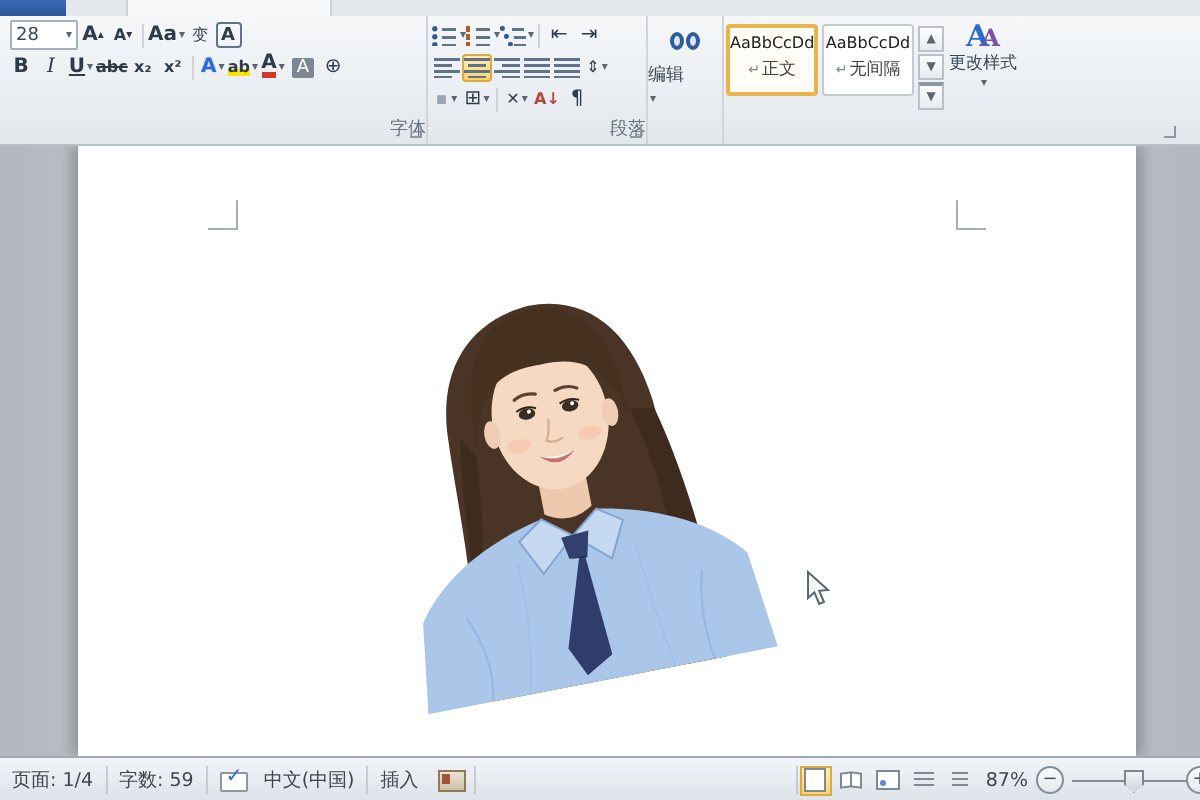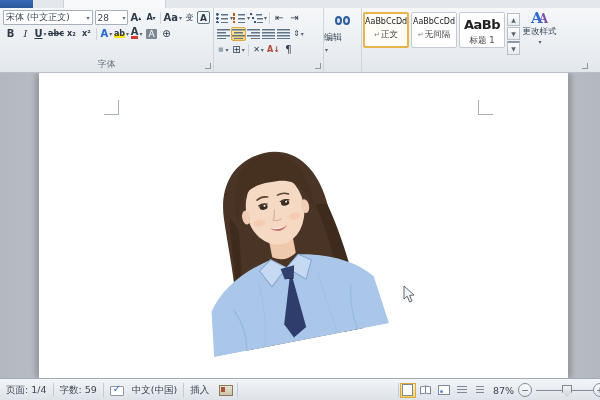--- a/index.html
+++ b/index.html
@@ -12,21 +12,21 @@
   .tabstrip{position:absolute;top:0;left:0;width:600px;height:8px;background:#e4e8ec}
   .filetab{position:absolute;left:0;top:0;width:33px;height:8px;background:linear-gradient(#3a6ab8,#2b579a)}
   .hometab{position:absolute;left:63px;top:0;width:101px;height:8px;background:#f7f9fa;
            border-left:1px solid #ccd3da;border-right:1px solid #ccd3da}
 
   
   .ribbon{position:absolute;top:8px;left:0;width:600px;height:64px;
           background:linear-gradient(#f5f7f9,#e9edf1 70%,#e2e7ec);
           border-bottom:1px solid #b9bfc7;display:flex}
   .grp{position:relative;height:100%;border-right:1px solid #cfd5db;box-sizing:border-box}
-  .glabel{position:absolute;bottom:1px;left:0;right:0;text-align:center;
+  .glabel{position:absolute;bottom:1px;left:0;right:0;text-align:right;
           font-size:9px;color:#68727e}
   .launcher{position:absolute;right:2px;bottom:3px;width:5px;height:5px;
             border-right:1px solid #8d98a3;border-bottom:1px solid #8d98a3}
   .row{display:flex;align-items:center;padding:0 3px;height:15px}
   .r1{margin-top:2px}.r2{margin-top:1px}.r3{margin-top:1px}
   .sep{width:1px;height:12px;background:#cdd3d9;margin:0 2px;flex:none}
 
   .combo{background:#fff;border:1px solid #a7b1bb;height:13px;display:flex;align-items:center;
          padding:0 2px;font-size:9px;white-space:nowrap;overflow:hidden;border-radius:1px}
   .combo .txt{overflow:hidden;white-space:nowrap;flex:1}
@@ -158,24 +158,20 @@
 
   <div class="tabstrip">
     <div class="filetab"></div>
     <div class="hometab"></div>
   </div>
 
   <div class="ribbon">
 
     <div class="grp" style="width:214px">
       <div class="row r1">
-        <div class="combo" style="width:84px">
-          <span class="txt">宋体 (中文正文)</span>
-          <span class="dd">▾</span>
-        </div>
         <div class="combo" style="width:28px;margin-left:2px">
           <span class="txt">28</span>
           <span class="dd">▾</span>
         </div>
         <span class="sbt bold">
             <span>A</span>
             <span style="font-size:6px;vertical-align:super">▴</span>
           </span>
         <span class="sbt bold small">
             <span>A</span>
@@ -272,20 +268,21 @@
         <span class="sep"></span>
         <span class="wdd sbt">
             <span class="small">✕</span>
             <span class="dd">▾</span>
           </span>
         <span class="sbt small">
             <span style="color:#b04a3a;font-weight:bold">A↓</span>
           </span>
         <span class="sbt">¶</span>
       </div>
+      <div class="glabel">段落</div>
       <div class="launcher"></div>
     </div>
 
     <div class="grp" style="width:38px">
       <div style="padding-top:6px">
         <div class="bino">
             <i></i>
             <i></i>
           </div>
         <div style="font-size:9px;margin-top:4px">编辑</div>
@@ -296,24 +293,20 @@
 
     <div class="grp" style="flex:1;border-right:none;overflow:hidden">
       <div style="display:flex">
         <div class="stybox on">
           <div class="stysample">AaBbCcDd</div>
           <div class="styname"><span class="stymark">↵</span><span>正文</span></div>
         </div>
         <div class="stybox">
           <div class="stysample">AaBbCcDd</div>
           <div class="styname"><span class="stymark">↵</span><span>无间隔</span></div>
-        </div>
-        <div class="stybox">
-          <div class="stysample h1">AaBb</div>
-          <div class="styname">标题 1</div>
         </div>
         <div class="styscroll">
           <div class="sb">▲</div>
           <div class="sb">▼</div>
           <div class="sb" style="border-top:2px solid #8d98a3">▼</div>
         </div>
         <div class="chgsty">
           <div class="aa"><span class="a1">A</span><span class="a2">A</span></div>
           <div class="lbl">更改样式</div>
           <div class="dd">▾</div>

